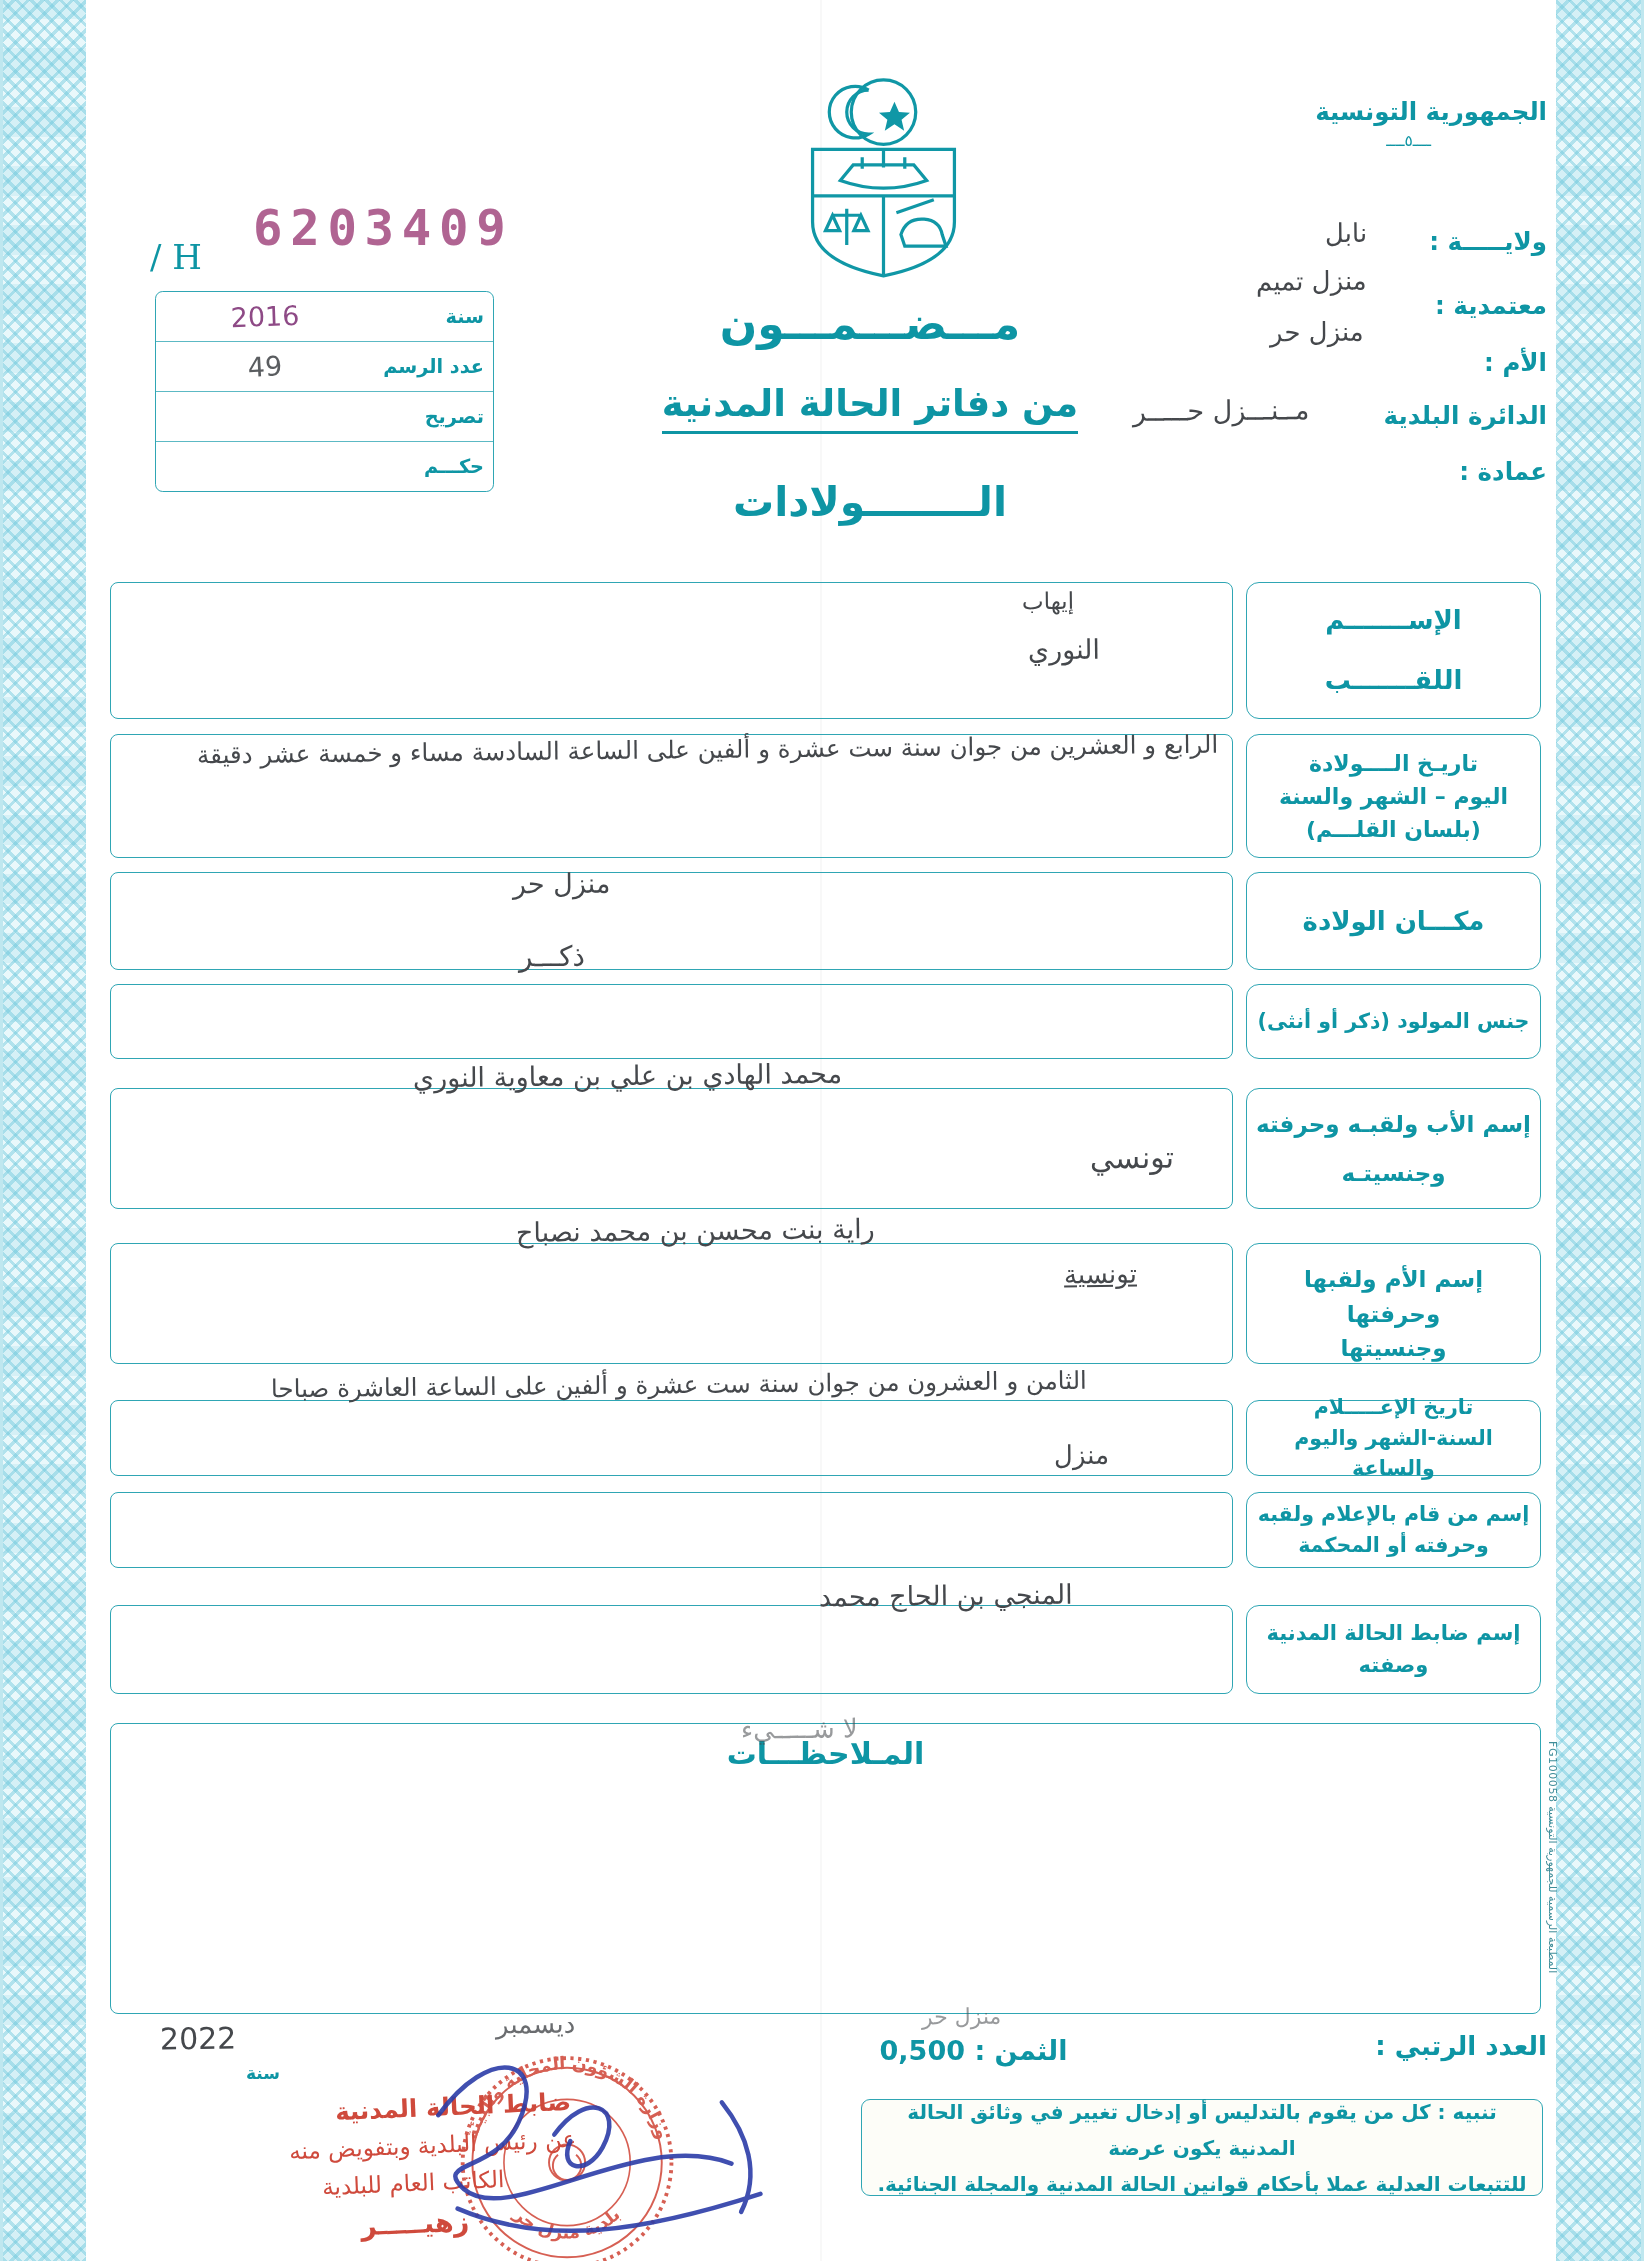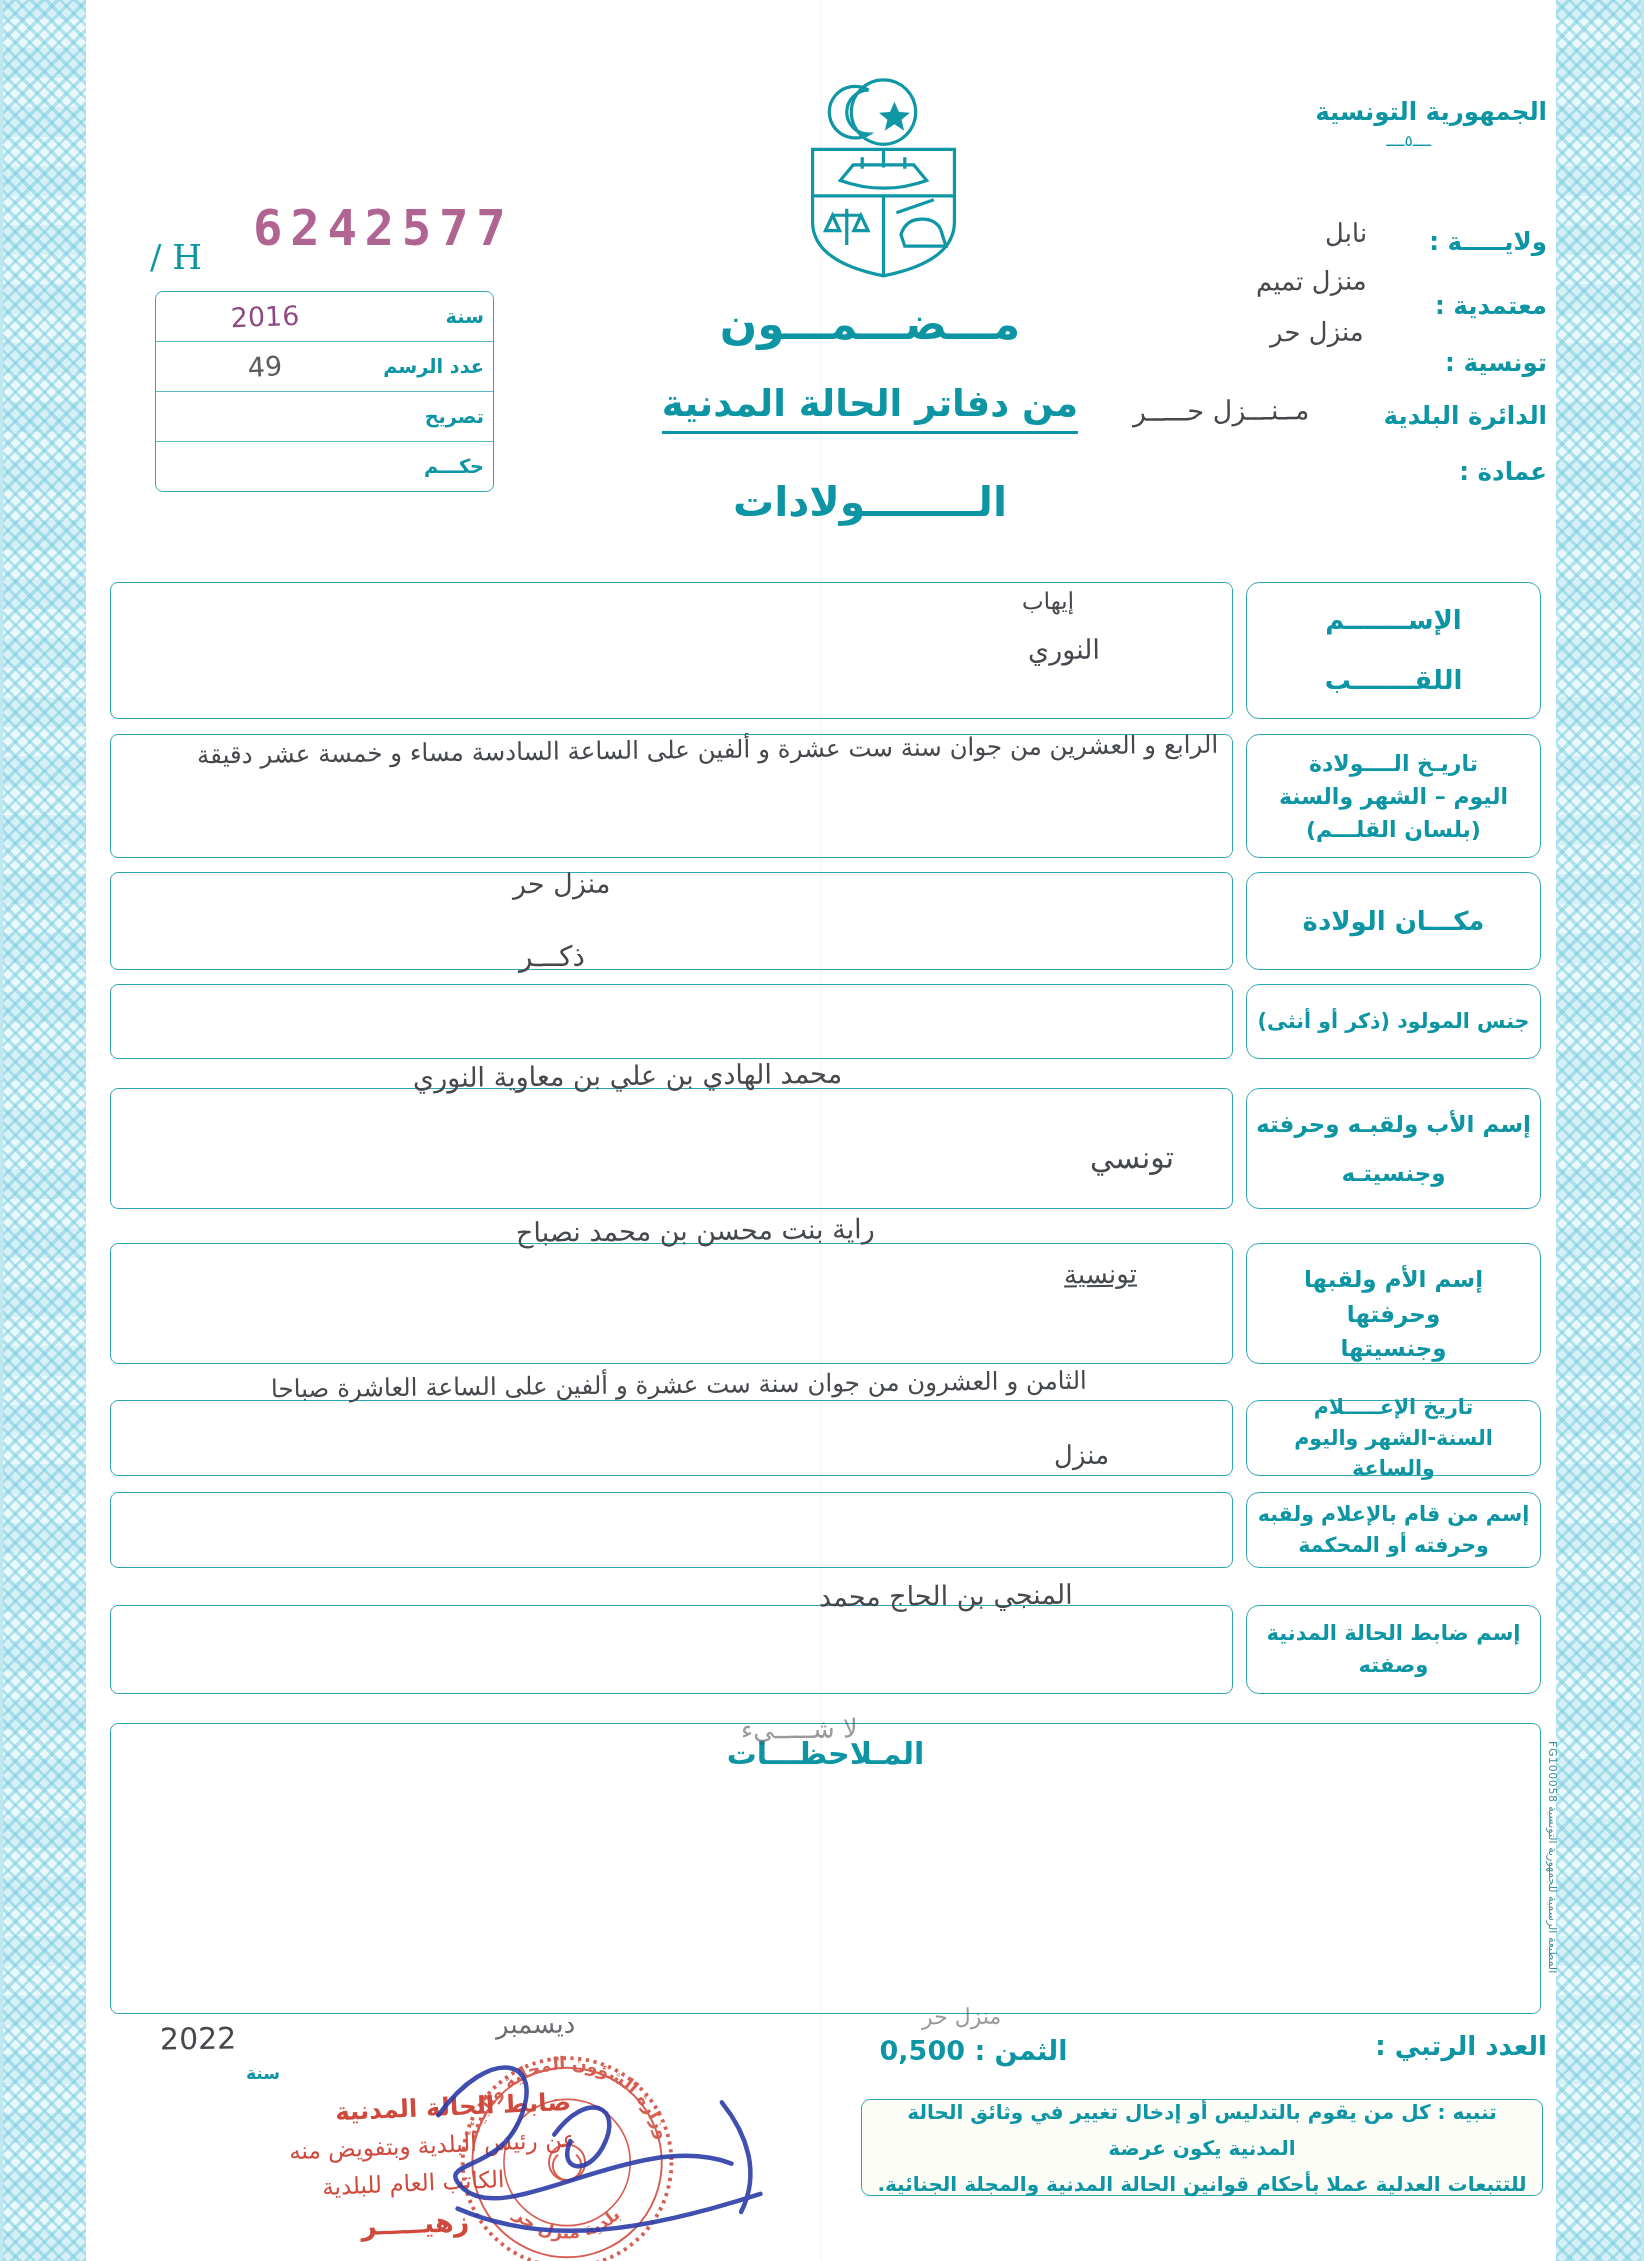--- a/index.html
+++ b/index.html
@@ -63,21 +63,21 @@
 <div class="page">
 
   <div class="strip strip-left"></div>
   <div class="strip strip-right"></div>
   <div class="crease"></div>
 
   <div class="lab" style="right:97px; top:97px; font-size:24.5px;">الجمهورية التونسية</div>
   <div class="lab" style="right:213px; top:132px; font-size:15.5px; font-weight:normal;">ــــ٥ــــ</div>
 
   <div class="abs" style="left:150px; top:237px; font-size:34px; color:#0e95a4; font-family:'DejaVu Serif', serif;">H /</div>
-  <div class="abs" style="left:253px; top:200px; font-size:49px; font-weight:bold; color:#a34a80; letter-spacing:7.7px; font-family:'DejaVu Sans Mono', monospace; opacity:.85;">6242577</div>
+  <div class="abs" style="left:253px; top:200px; font-size:49px; font-weight:bold; color:#a34a80; letter-spacing:7.7px; font-family:'DejaVu Sans Mono', monospace; opacity:.85;">6203409</div>
 
   <svg class="abs" style="left:790px; top:72px;" width="187" height="213" viewBox="0 0 290 330">
     <g fill="none" stroke="#1097a6" stroke-width="5">
       <circle cx="145" cy="62" r="50"></circle>
       <path d="M122,28 a40,40 0 1 0 0,68 a32,32 0 1 1 0,-68"></path>
       <path d="M35,120 h220 v112 q0,62 -110,84 q-110,-22 -110,-84 z"></path>
       <path d="M35,192 h220"></path>
       <path d="M145,192 v122"></path>
       <path d="M78,168 q67,24 134,0 l-20,-24 h-94 z"></path>
       <path d="M112,132 v18 M145,122 v26 M178,132 v18"></path>
@@ -111,21 +111,21 @@
   <div class="abs" style="left:567px; top:382px; width:606px; text-align:center;">
     <span style="display:inline-block; color:#0e95a4; font-weight:bold; font-size:37px; border-bottom:3.2px solid #0e95a4; padding-bottom:6.4px;">من دفاتر الحالة المدنية</span>
   </div>
   <div class="lab" style="left:567px; top:478px; width:606px; text-align:center; font-size:41px; white-space:normal;">الــــــــولادات</div>
 
   <div class="lab" style="right:97px; top:227px; font-size:24.5px;">ولايـــــة :</div>
   <div class="hw" style="right:277px; top:218px; font-size:26px;">نابل</div>
   <div class="hw" style="right:277px; top:266px; font-size:26px;">منزل تميم</div>
   <div class="lab" style="right:97px; top:291px; font-size:24.5px;">معتمدية :</div>
   <div class="hw" style="right:280px; top:317px; font-size:26px;">منزل حر</div>
-  <div class="lab" style="right:97px; top:348px; font-size:24.5px;">تونسية :</div>
+  <div class="lab" style="right:97px; top:348px; font-size:24.5px;">الأم :</div>
   <div class="lab" style="right:97px; top:401px; font-size:24.5px;">الدائرة البلدية</div>
   <div class="hw" style="right:335px; top:395px; font-size:27px; letter-spacing:6.4px;">مــنـــزل حـــــر</div>
   <div class="lab" style="right:97px; top:457px; font-size:24.5px;">عمادة :</div>
 
   <div class="vbox" style="left:110px; top:582px; width:1123px; height:137px;"></div>
   <div class="lbox spread" style="left:1246px; top:582px; width:295px; height:137px; font-size:26px;align-items:center;">
     <span>الإســـــــم</span>
     <span>اللقـــــــب</span>
   </div>
   <div class="hw" style="left:1022px; top:588px; font-size:23px;">إيهاب</div>

